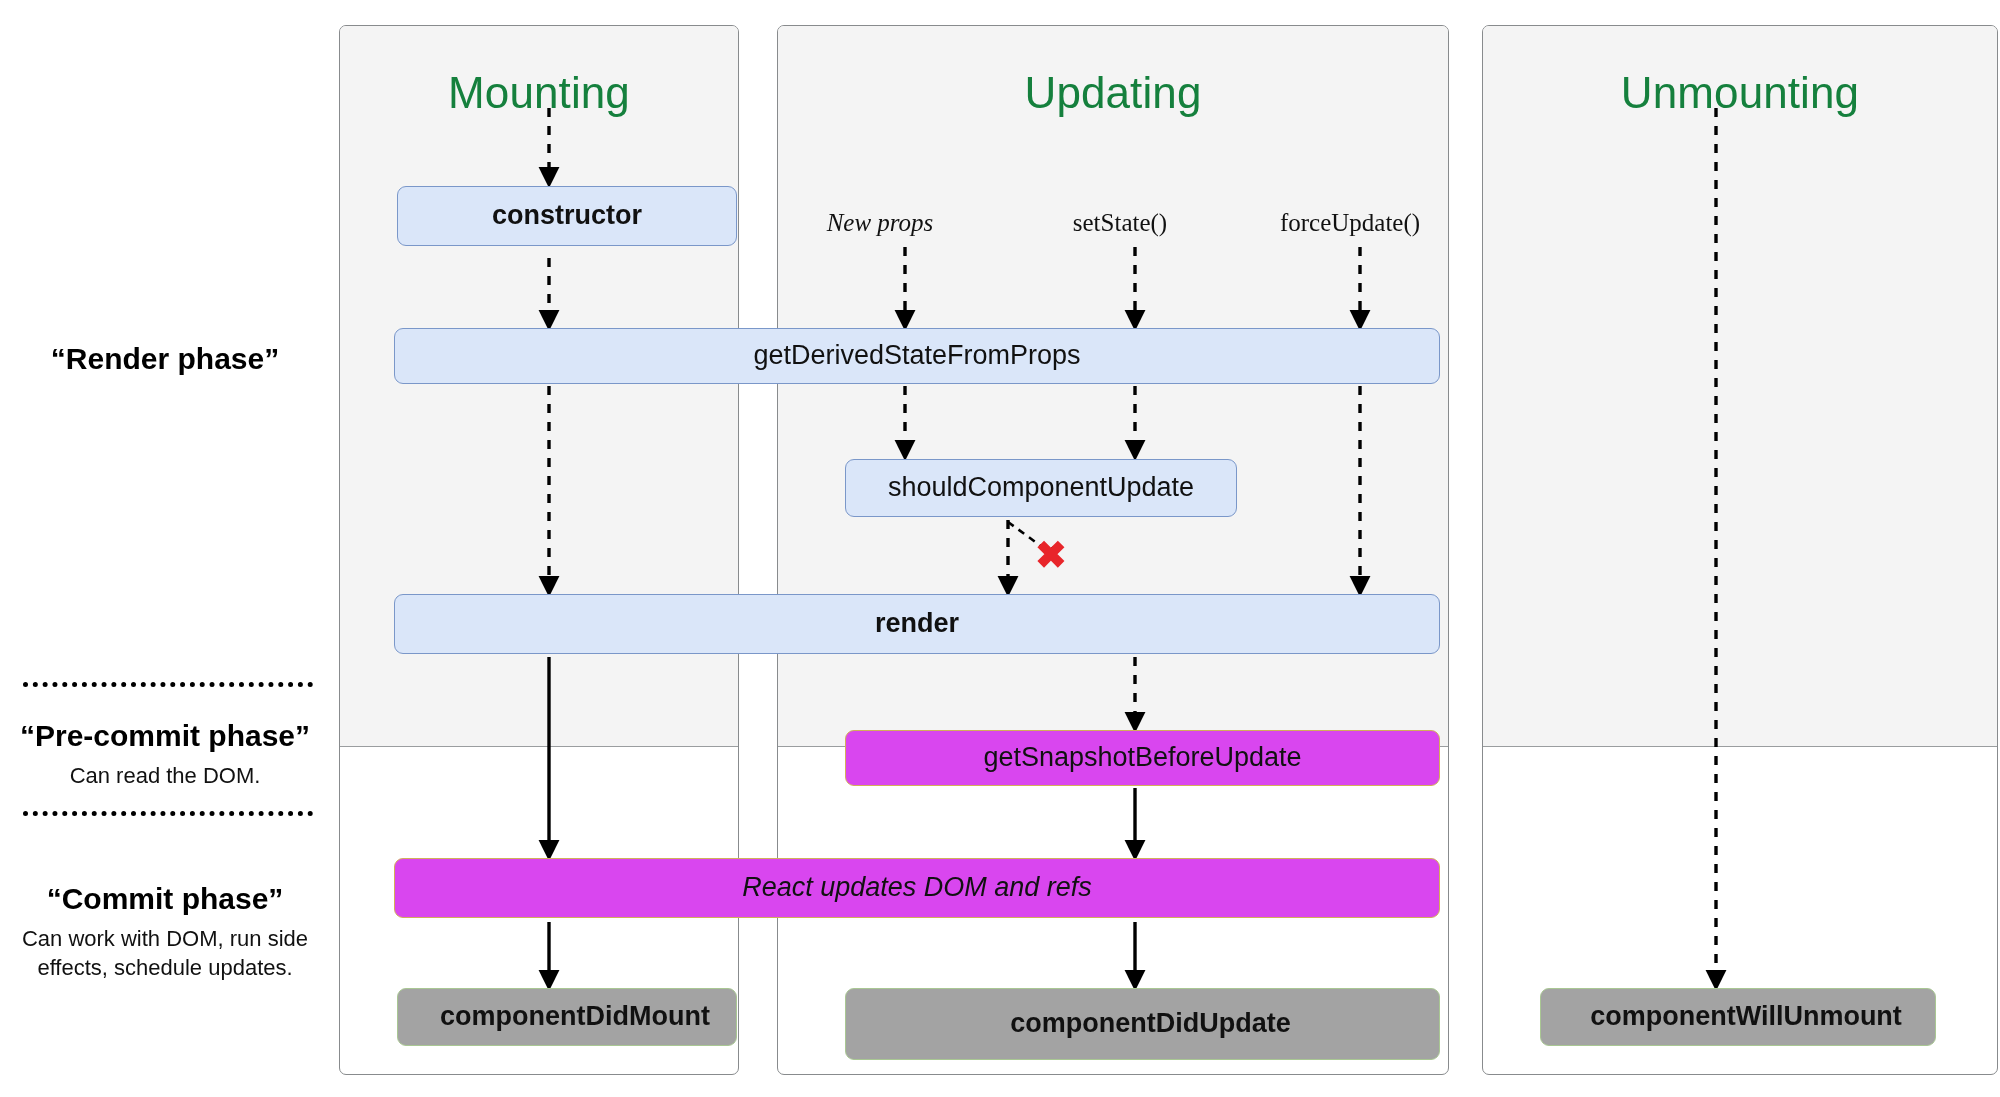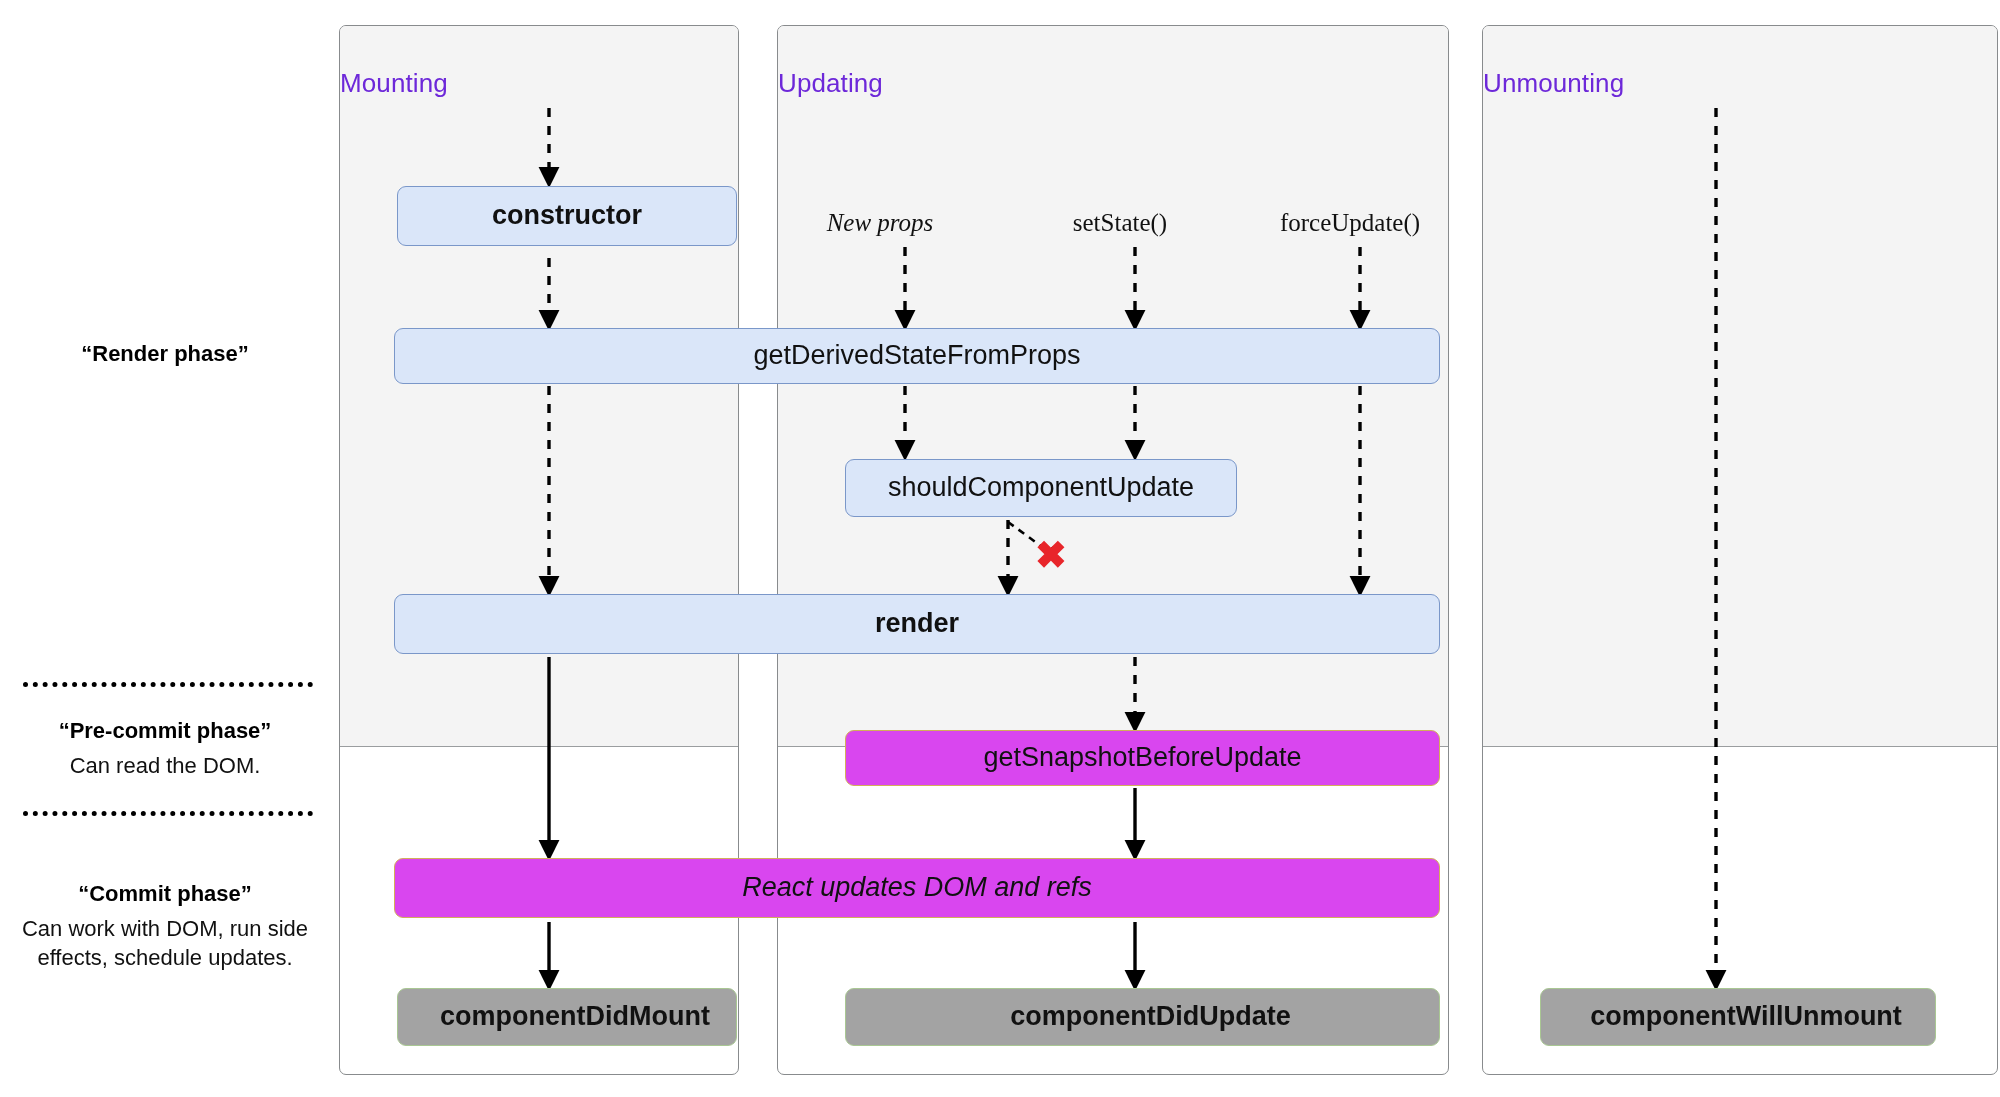--- a/index.html
+++ b/index.html
@@ -36,37 +36,37 @@
     top: 0;
     background: #f4f4f4;
     border-bottom: 1.5px solid #9a9d9f;
     border-top-left-radius: 6px;
     border-top-right-radius: 6px;
   }
   .column-title {
     position: absolute;
     left: 0;
     right: 0;
-    text-align: left;
-    font-size: 26px;
+    text-align: center;
+    font-size: 44px;
     font-weight: 400;
     letter-spacing: .1px;
-    color: #6d28d9;
+    color: #15803d;
     white-space: nowrap;
   }
 
   
   .phase-note {
     position: absolute;
     text-align: center;
     width: 310px;
     left: 10px;
   }
   .phase-note .phase-title {
-    font-size: 22px;
+    font-size: 30px;
     font-weight: 700;
     color: #000;
     line-height: 1.25;
     white-space: nowrap;
   }
   .phase-note .phase-desc {
     font-size: 22px;
     font-weight: 400;
     color: #111;
     line-height: 1.32;
@@ -247,21 +247,21 @@
   </div>
 
   <div class="node yellow italic" style="left:372px; top:858px; width:1046px; height:60px;">
     <span>React updates DOM and refs</span>
   </div>
 
   <div class="node green bold" style="left:375px; top:988px; width:340px; height:58px;">
     <span>componentDidMount</span>
   </div>
 
-  <div class="node green bold" style="left:823px; top:988px; width:595px; height:58px;">
+  <div class="node green bold" style="left:823px; top:988px; width:595px; height:72px;">
     <span>componentDidUpdate</span>
   </div>
 
   <div class="node green bold" style="left:1518px; top:988px; width:396px; height:58px;">
     <span>componentWillUnmount</span>
   </div>
 
 </div>
 
 </body></html>

